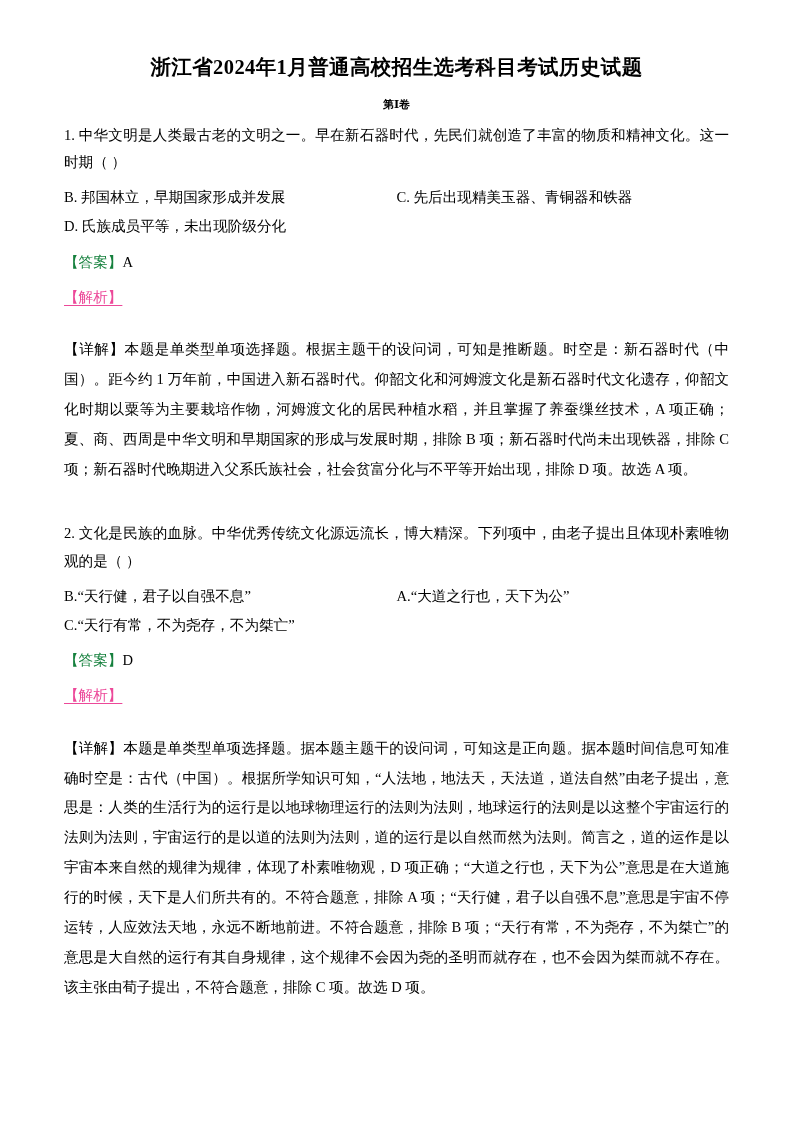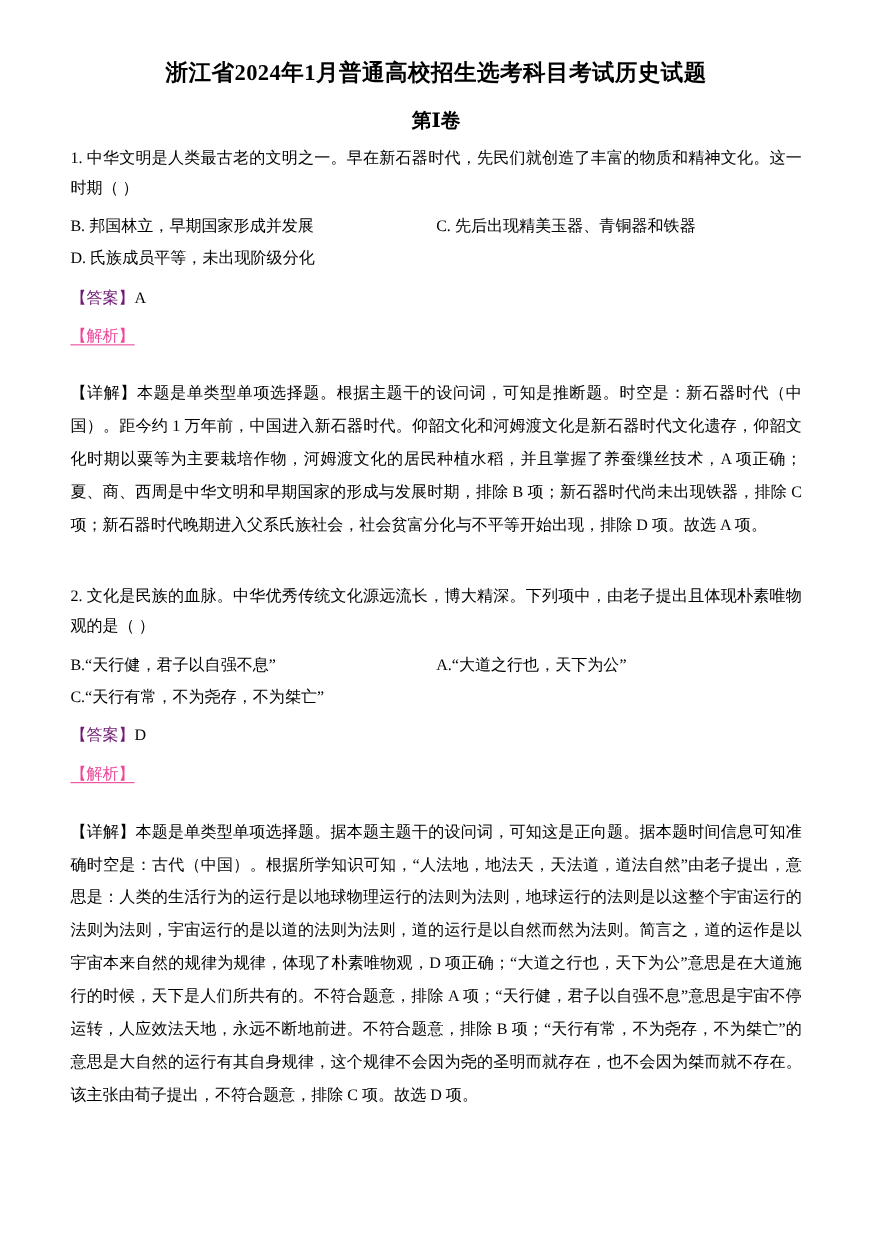--- a/index.html
+++ b/index.html
@@ -22,21 +22,21 @@
   .doc-title {
     text-align: center;
     font-size: 20.5px;
     font-weight: bold;
     letter-spacing: 0.4px;
     margin: 16px 0 14px 0;
     line-height: 1.5;
   }
   .volume-label {
     text-align: center;
-    font-size: 18px;
+    font-size: 11px;
     font-weight: bold;
     margin: 0 0 10px 0;
   }
   .section-heading {
     font-size: 15.5px;
     font-weight: bold;
     line-height: 1.78;
     margin: 0 0 8px 0;
     text-align: justify;
   }
@@ -58,21 +58,21 @@
     line-height: 2.0;
     padding-right: 8px;
   }
   .answer-line,
   .analysis-line {
     font-size: 14.6px;
     line-height: 2.0;
     margin: 6px 0 2px 0;
   }
   .tag {
-    color: #701a75;
+    color: #15803d;
   }
   .tag-underline {
     color: #ec4899;
     text-decoration: underline;
     text-underline-offset: 3px;
   }
   .detail-block {
     font-size: 14.6px;
     line-height: 2.05;
     text-align: justify;

